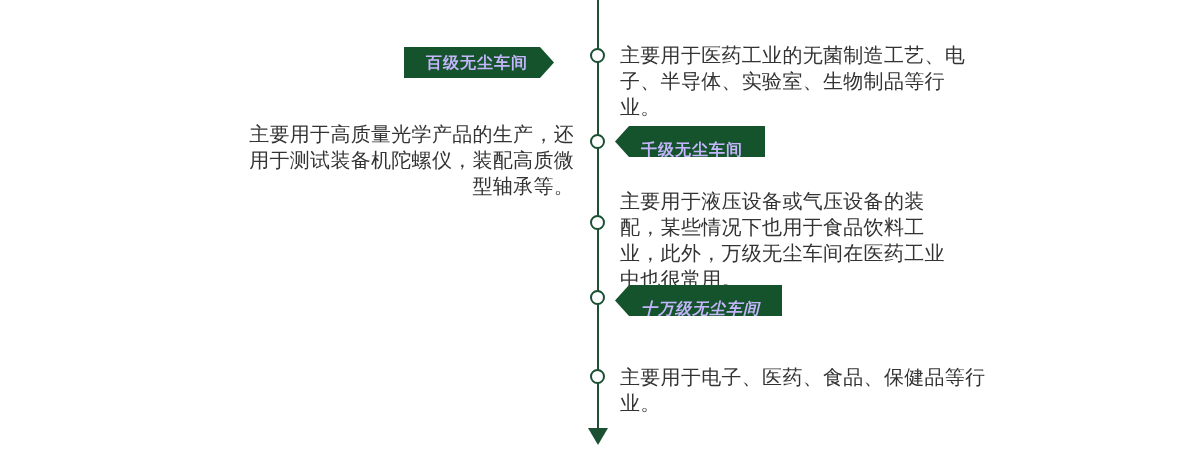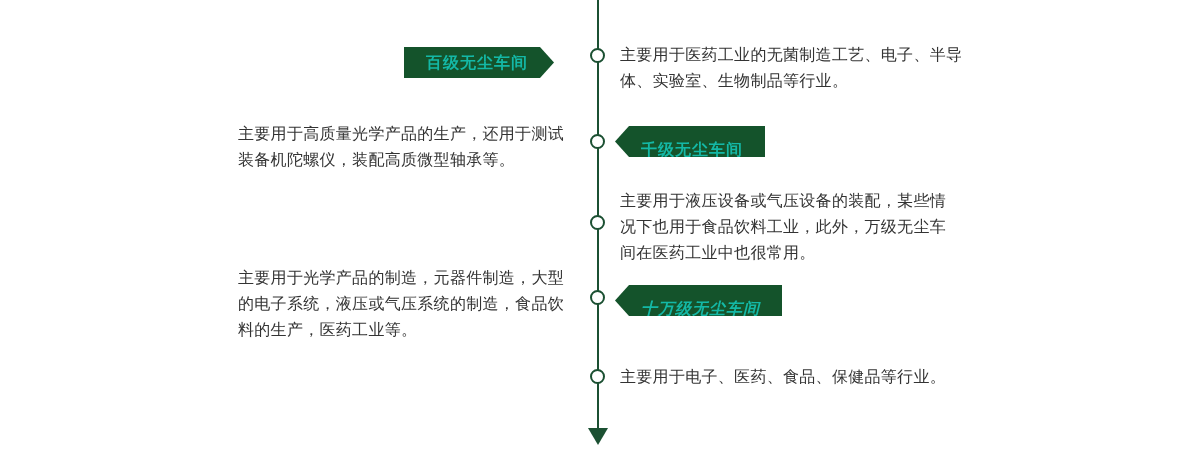--- a/index.html
+++ b/index.html
@@ -46,21 +46,21 @@
     border-radius: 50%;
     background: #ffffff;
     border: 2px solid #1b5032;
     box-sizing: border-box;
   }
 
   
   .label {
     position: absolute;
     background: #14532b;
-    color: #14b8a6;
+    color: #c4b5fd;
     font-weight: bold;
     font-size: 16px;
     letter-spacing: 1px;
     white-space: nowrap;
     height: 31px;
     line-height: 31px;
     box-sizing: border-box;
   }
   .label.left {
     
@@ -69,30 +69,30 @@
   }
   .label.right {
     
     padding: 8px 22px 0 26px;
     clip-path: polygon(14px 0, 100% 0, 100% 100%, 14px 100%, 0 50%);
   }
 
   
   .desc {
     position: absolute;
-    font-size: 16px;
+    font-size: 20px;
     line-height: 26px;
     color: #333333;
     letter-spacing: 0.3px;
   }
   .desc.right {
     text-align: left;
   }
   .desc.left {
-    text-align: left;
+    text-align: right;
   }
 </style>
 </head>
 <body>
 
 <div id="canvas">
 
   <div class="axis-line"></div>
   <div class="axis-arrow"></div>
 
@@ -102,18 +102,17 @@
 
   <div class="node" style="left:590px; top:134px;"></div>
   <div class="label right" style="left:615px; top:126px;">千级无尘车间</div>
   <div class="desc left" style="left:238px; top:121px; width:336px;">主要用于高质量光学产品的生产，还用于测试装备机陀螺仪，装配高质微型轴承等。</div>
 
   <div class="node" style="left:590px; top:215px;"></div>
   <div class="desc right" style="left:620px; top:188px; width:335px;">主要用于液压设备或气压设备的装配，某些情况下也用于食品饮料工业，此外，万级无尘车间在医药工业中也很常用。</div>
 
   <div class="node" style="left:590px; top:290px;"></div>
   <div class="label right" style="left:615px; top:285px;font-style:italic;">十万级无尘车间</div>
-  <div class="desc left" style="left:238px; top:265px; width:336px;">主要用于光学产品的制造，元器件制造，大型的电子系统，液压或气压系统的制造，食品饮料的生产，医药工业等。</div>
 
   <div class="node" style="left:590px; top:369px;"></div>
   <div class="desc right" style="left:620px; top:364px; width:400px;">主要用于电子、医药、食品、保健品等行业。</div>
 
 </div>
 
 </body></html>

